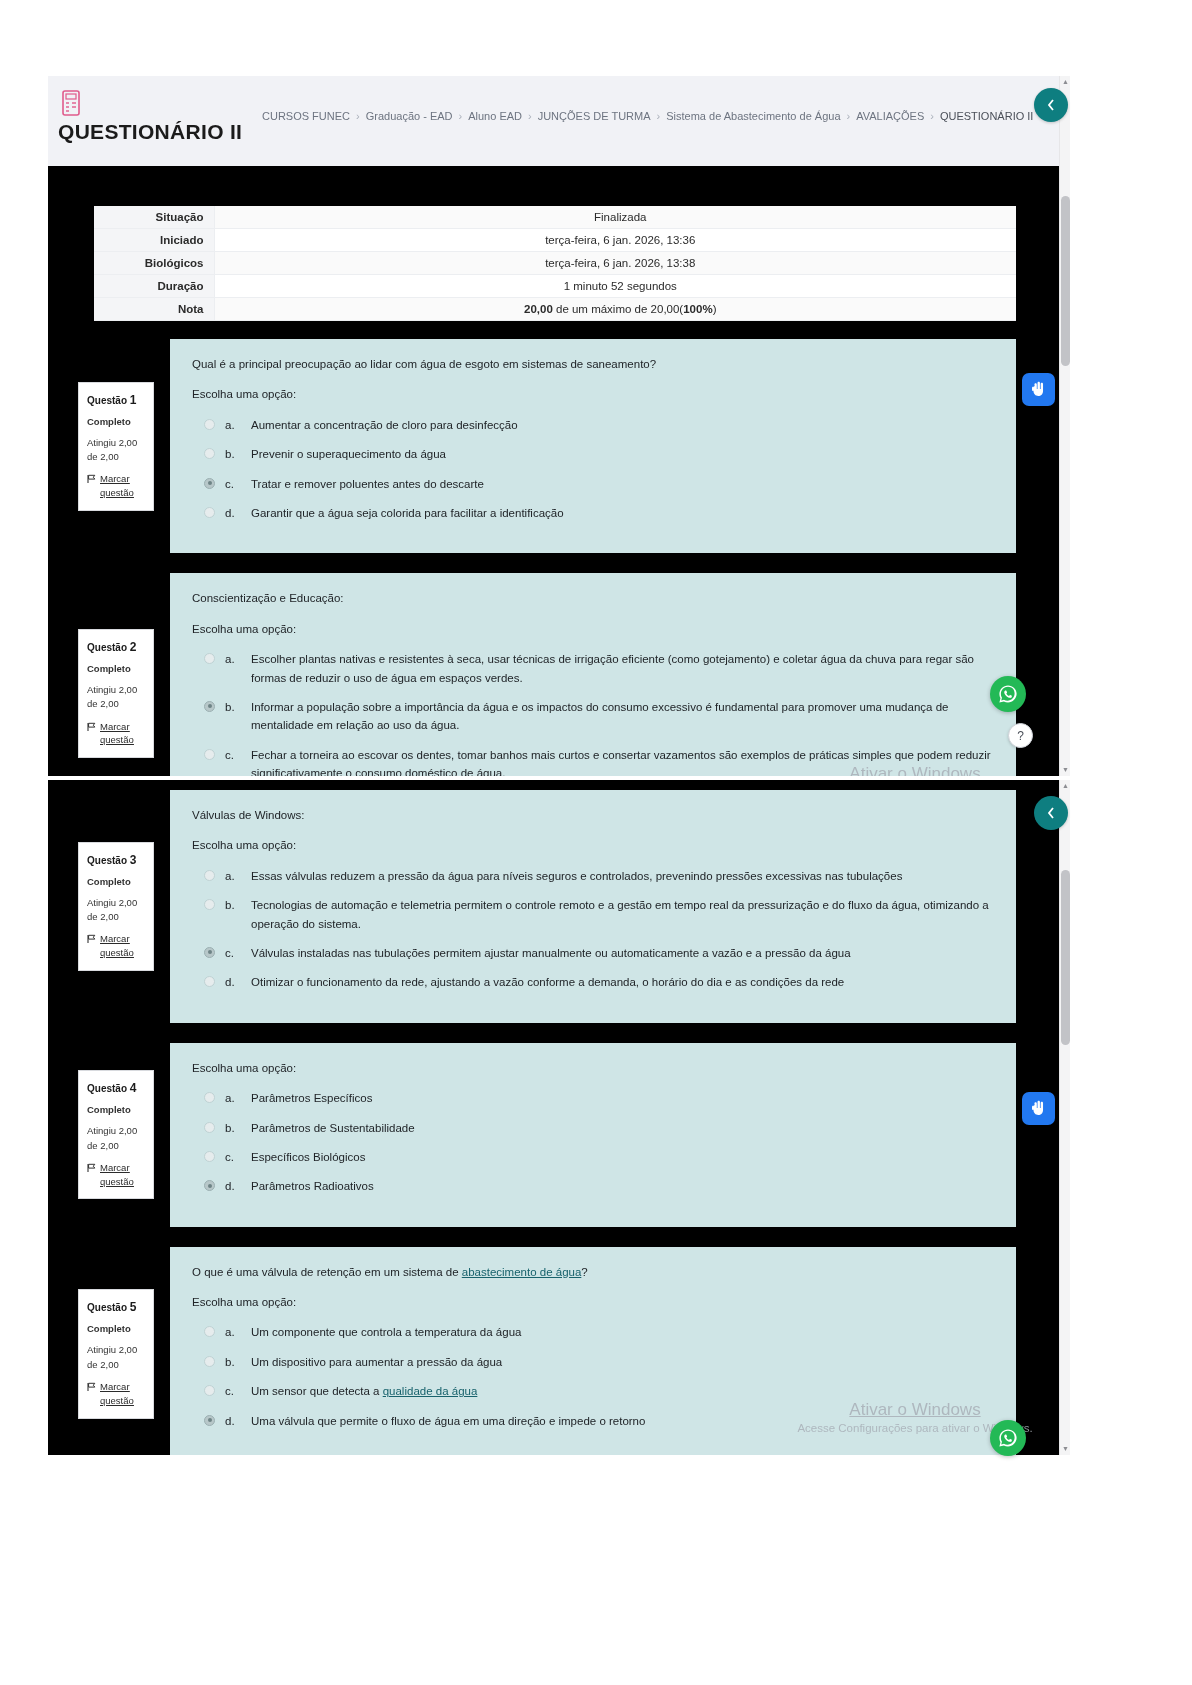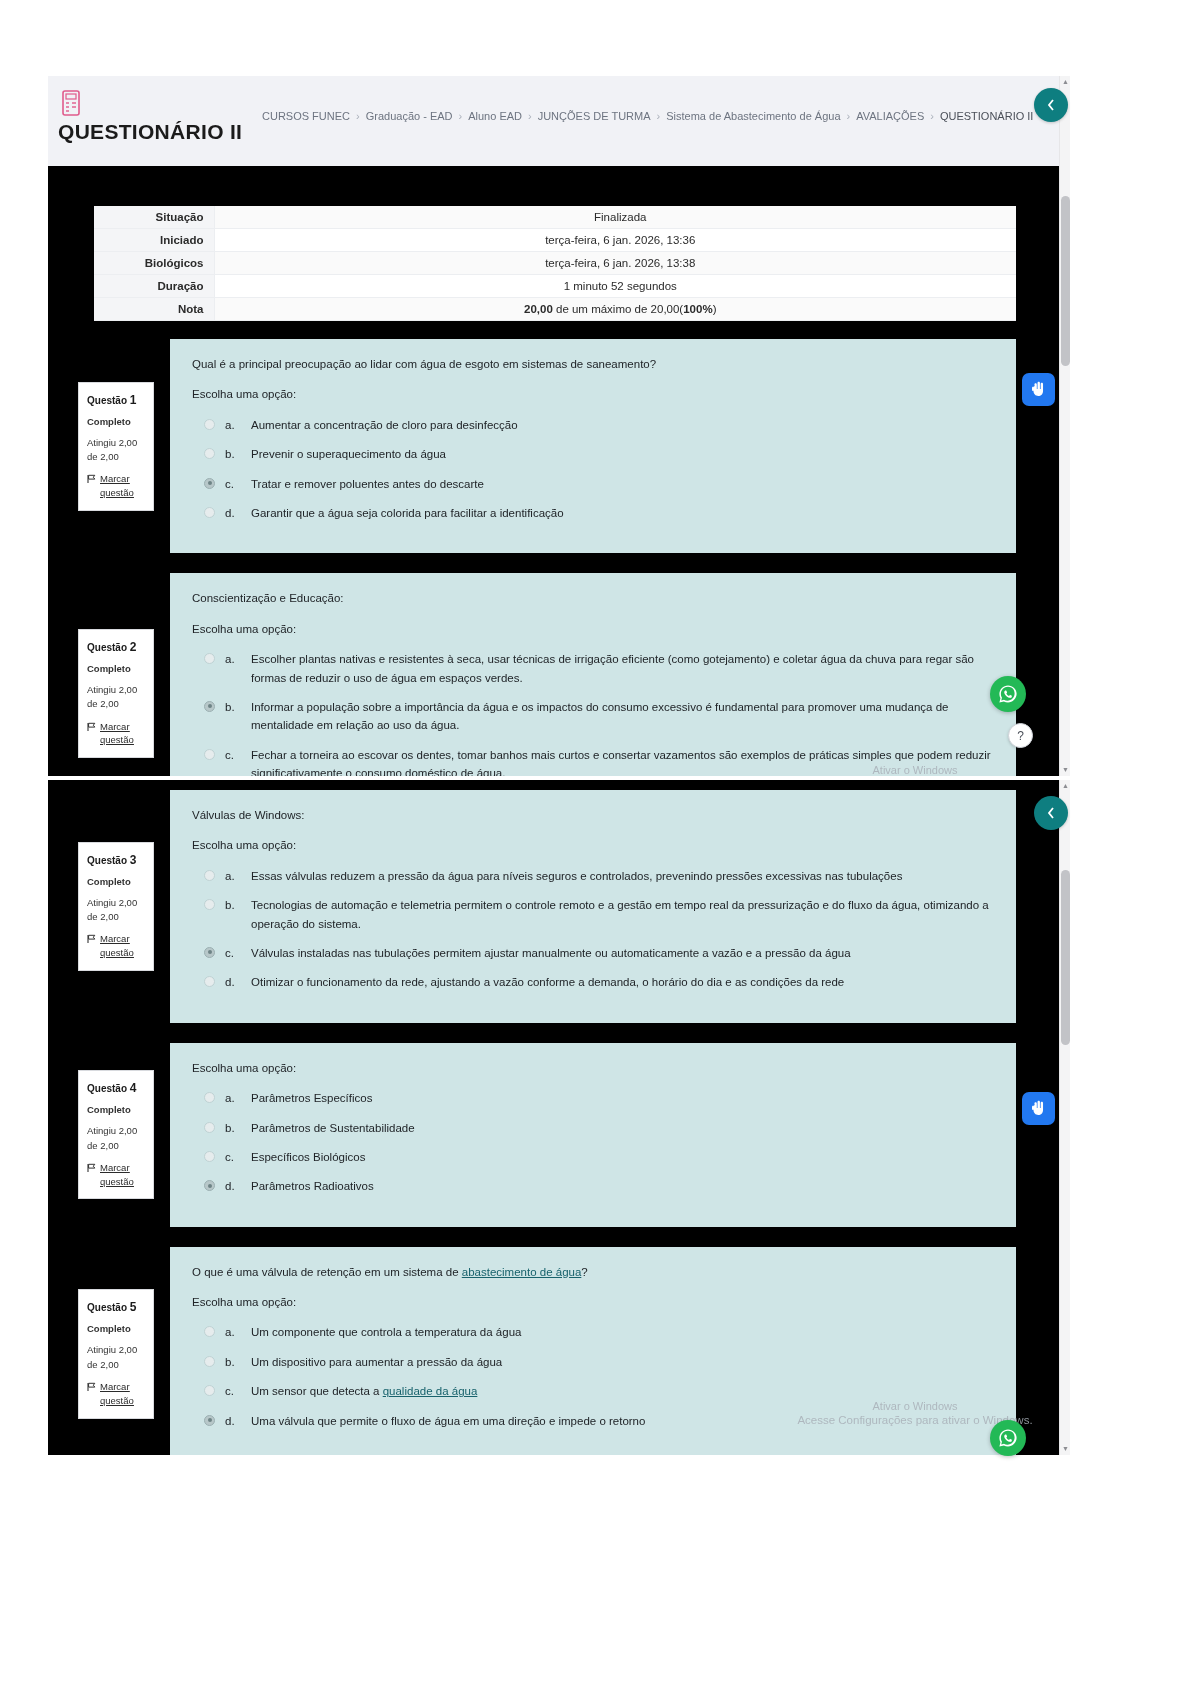--- a/index.html
+++ b/index.html
@@ -195,21 +195,21 @@
 
   
   .watermark {
     position: absolute;
     pointer-events: none;
     color: #a9b0b8;
     font-family: "Liberation Sans", sans-serif;
     text-align: center;
     opacity: .85;
   }
-  .wm1 { font-size: 11px; }
+  .wm1 { font-size: 17px; text-decoration: underline; }
   .wm2 { font-size: 11.5px; margin-top: 2px; }
 
   
   .teal-pill {
     position: absolute;
     width: 34px; height: 34px;
     border-radius: 50%;
     background: #0e7e80;
     display: flex; align-items: center; justify-content: center;
     box-shadow: 0 1px 3px rgba(0,0,0,.2);

